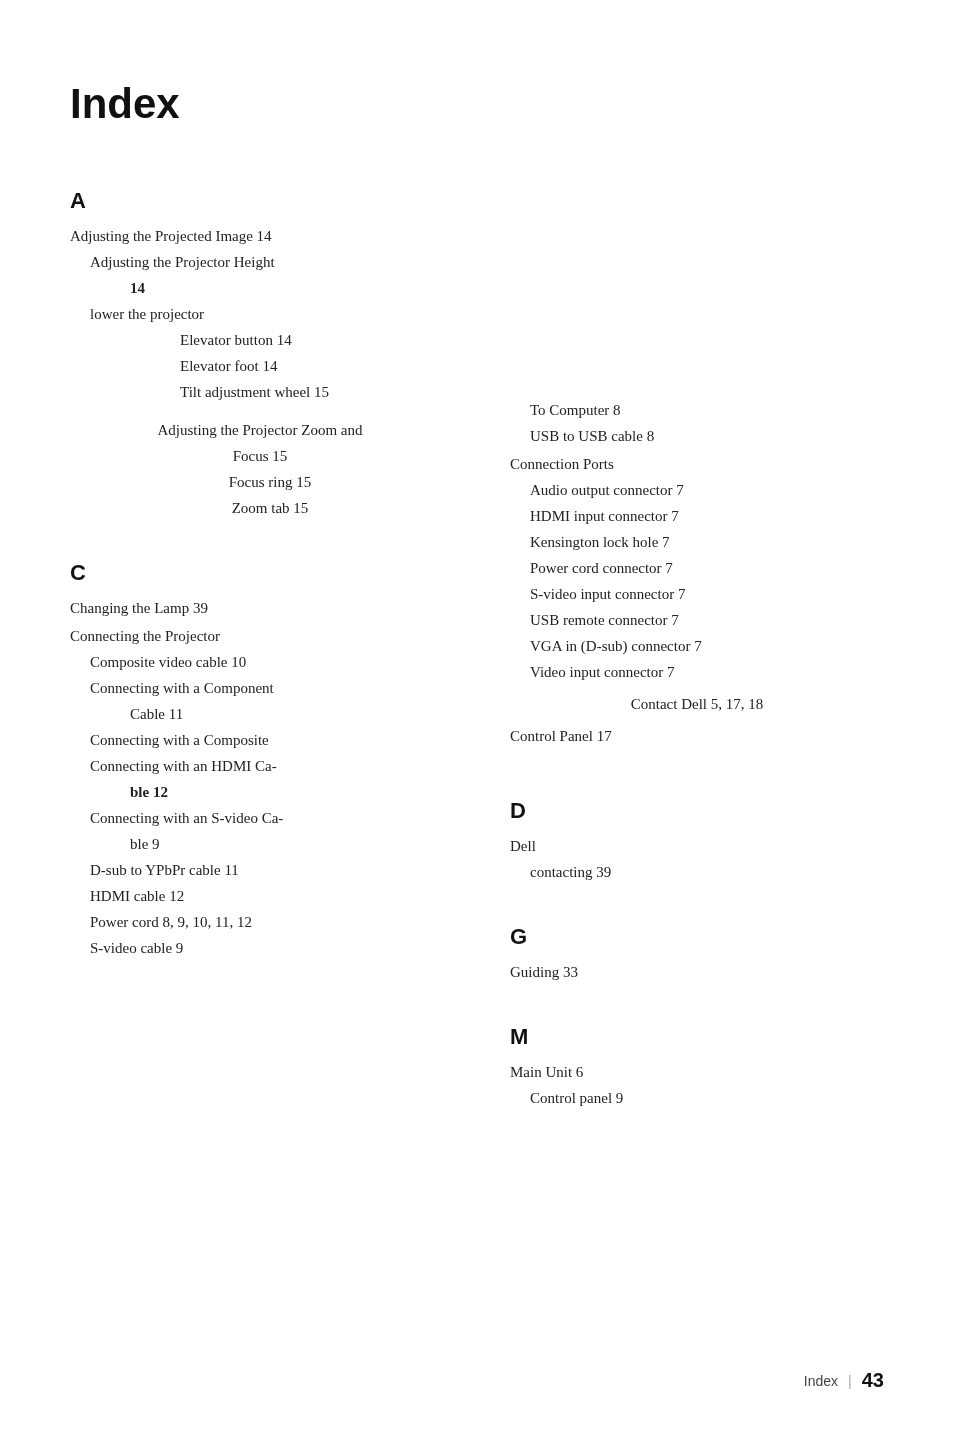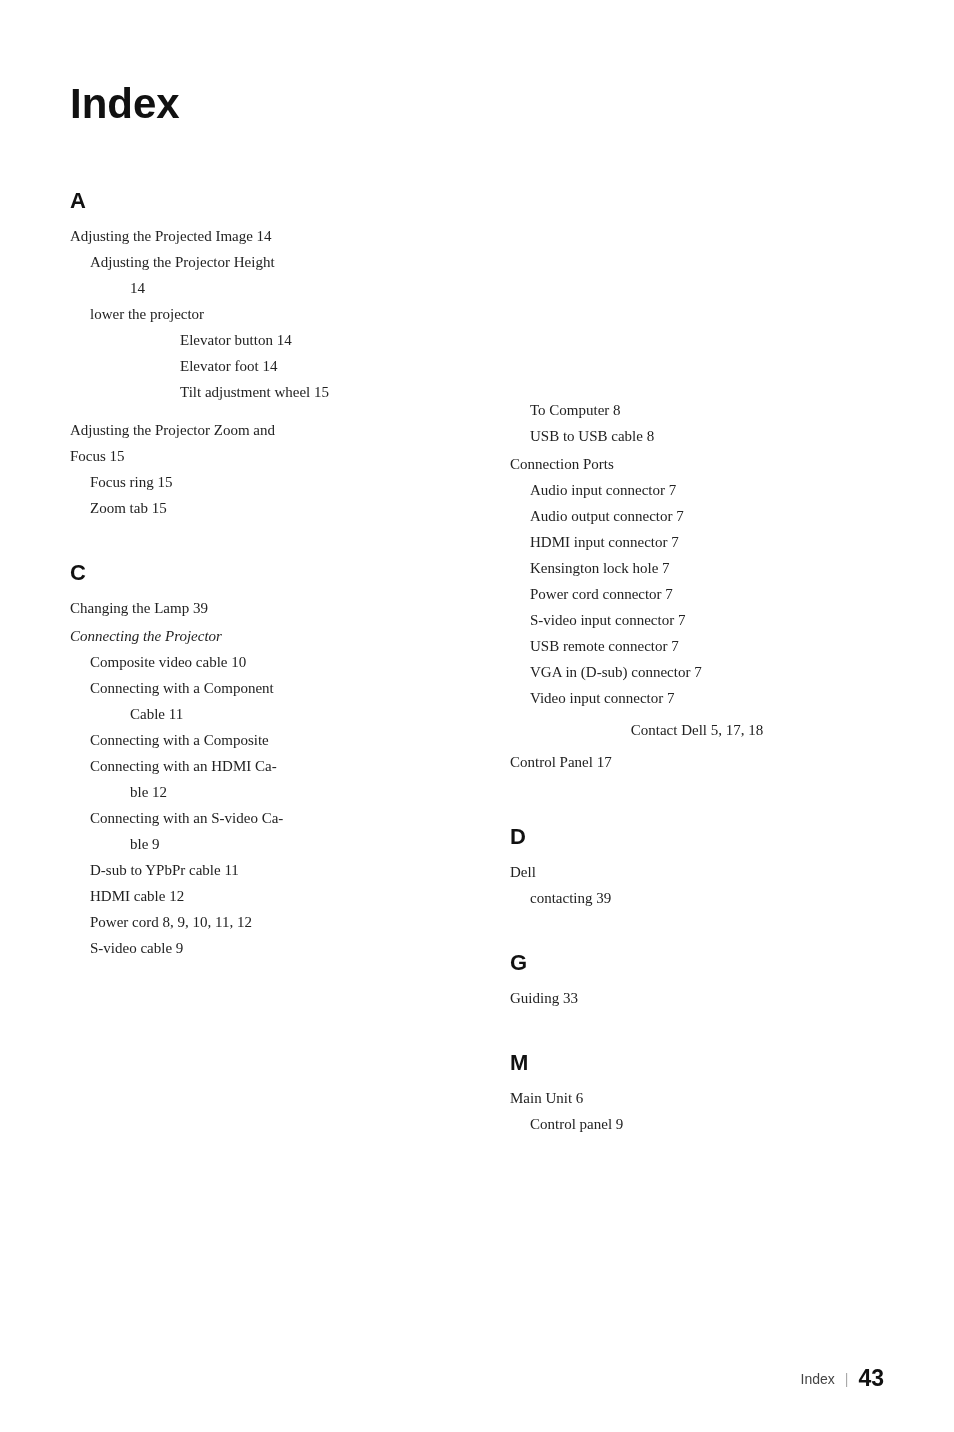--- a/index.html
+++ b/index.html
@@ -54,40 +54,41 @@
       line-height: 1.6;
     }
     .entry p {
       margin: 2px 0;
     }
     .indent1 {
       padding-left: 20px;
     }
     .indent2 {
       padding-left: 60px;
+      font-weight: bold;
     }
     .footer-bar {
       position: absolute;
       bottom: 40px;
       right: 70px;
       font-family: Arial, Helvetica, sans-serif;
       font-size: 14px;
       color: #444;
       display: flex;
       align-items: center;
       gap: 10px;
     }
     .footer-bar .footer-label {
       font-weight: normal;
     }
     .footer-bar .footer-pipe {
       color: #aaa;
     }
     .footer-bar .footer-num {
-      font-size: 23px;
+      font-size: 20px;
       font-weight: 900;
       color: #111;
     }
   </style>
 </head>
 <body>
 
 <div class="page">
 
   <h1 class="index-title">Index</h1>
@@ -100,58 +101,57 @@
         <div class="section-letter">A</div>
         <div class="entry">
           <p class="indent0">Adjusting the Projected Image 14</p>
           <p class="indent1">Adjusting the Projector Height</p>
           <p class="indent2" style="padding-left:60px;">14</p>
           <p class="indent1">lower the projector</p>
           <p style="padding-left:110px;">Elevator button 14</p>
           <p style="padding-left:110px;">Elevator foot 14</p>
           <p style="padding-left:110px;">Tilt adjustment wheel 15</p>
         </div>
-        <div class="entry" style="margin-top:14px;">
+        <div class="entry" style="margin-top:14px;text-align:center;">
           <p>Adjusting the Projector Zoom and</p>
           <p>Focus 15</p>
           <p class="indent1">Focus ring 15</p>
           <p class="indent1">Zoom tab 15</p>
         </div>
       </div>
 
       <div class="section" style="margin-top:30px;">
         <div class="section-letter">C</div>
         <div class="entry">
           <p>Changing the Lamp 39</p>
-          <p style="margin-top:4px;font-style:italic;">Connecting the Projector</p>
+          <p style="margin-top:4px;">Connecting the Projector</p>
           <p class="indent1">Composite video cable 10</p>
           <p class="indent1">Connecting with a Component</p>
           <p style="padding-left:60px;">Cable 11</p>
           <p class="indent1">Connecting with a Composite</p>
           <p class="indent1">Connecting with an HDMI Ca-</p>
-          <p style="padding-left:60px;">ble 12</p>
+          <p style="padding-left:60px;font-weight:bold;">ble 12</p>
           <p class="indent1">Connecting with an S-video Ca-</p>
           <p style="padding-left:60px;">ble 9</p>
           <p class="indent1">D-sub to YPbPr cable 11</p>
           <p class="indent1">HDMI cable 12</p>
           <p class="indent1">Power cord 8, 9, 10, 11, 12</p>
           <p class="indent1">S-video cable 9</p>
         </div>
       </div>
 
     </div>
 
     <div class="col-right">
 
       <div class="section" style="margin-top: 210px;">
         <div class="entry">
           <p class="indent1">To Computer 8</p>
           <p class="indent1">USB to USB cable 8</p>
           <p style="margin-top:4px;">Connection Ports</p>
-          <p class="indent1">Audio input connector 7</p>
           <p class="indent1">Audio output connector 7</p>
           <p class="indent1">HDMI input connector 7</p>
           <p class="indent1">Kensington lock hole 7</p>
           <p class="indent1">Power cord connector 7</p>
           <p class="indent1">S-video input connector 7</p>
           <p class="indent1">USB remote connector 7</p>
           <p class="indent1">VGA in (D-sub) connector 7</p>
           <p class="indent1">Video input connector 7</p>
           <p style="margin-top:8px;text-align:center;">Contact Dell 5, 17, 18</p>
           <p style="margin-top:8px;">Control Panel 17</p>

